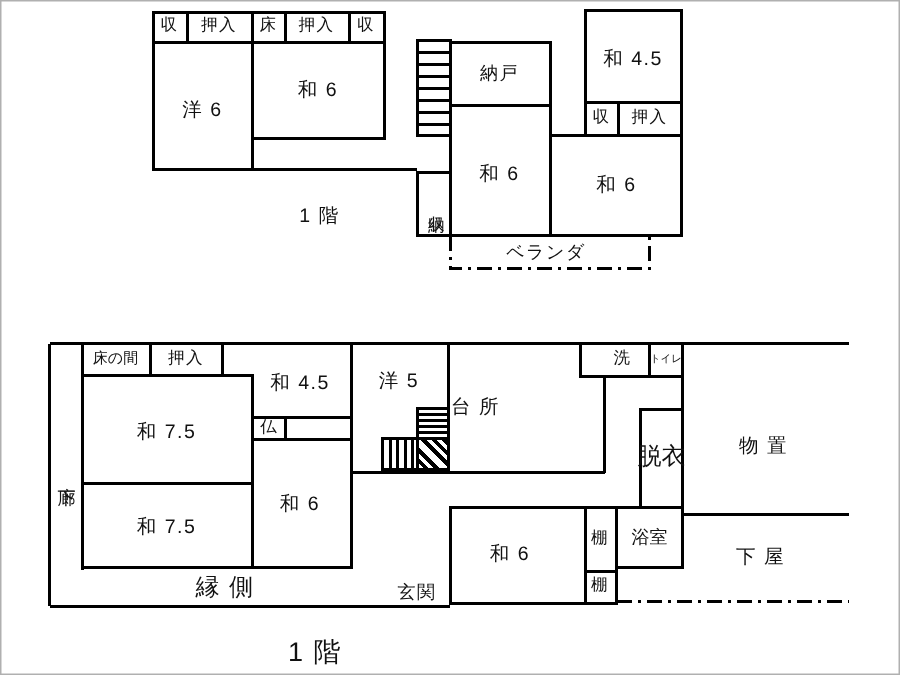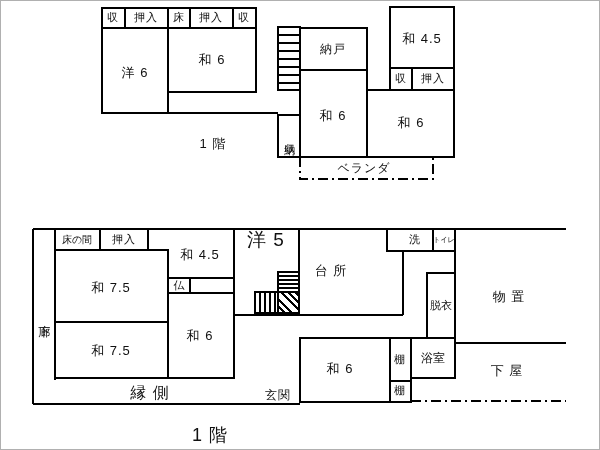--- a/index.html
+++ b/index.html
@@ -128,29 +128,29 @@
 <div class="lbl" style="left:433px;top:79px;font-size:11px">押入</div>
 <div class="lbl" style="left:333px;top:116px;font-size:13px">和 6</div>
 <div class="lbl" style="left:411px;top:123px;font-size:13px">和 6</div>
 <div class="lbl v" style="left:289px;top:136px;font-size:11px">収納</div>
 <div class="lbl" style="left:364px;top:168px;font-size:12px">ベランダ</div>
 <div class="lbl" style="left:213px;top:144px;font-size:13px">1 階</div>
 
 <div class="lbl" style="left:77px;top:240px;font-size:10px;letter-spacing:0">床の間</div>
 <div class="lbl" style="left:124px;top:240px;font-size:11px">押入</div>
 <div class="lbl" style="left:200px;top:255px;font-size:13px">和 4.5</div>
-<div class="lbl" style="left:266px;top:240px;font-size:19px">洋 5</div>
-<div class="lbl" style="left:331px;top:271px;font-size:13px">台 所</div>
+<div class="lbl" style="left:266px;top:254px;font-size:13px">洋 5</div>
+<div class="lbl" style="left:317px;top:271px;font-size:13px">台 所</div>
 <div class="lbl" style="left:415px;top:240px;font-size:11px">洗</div>
 <div class="lbl" style="left:444px;top:240px;font-size:7px;letter-spacing:0">トイレ</div>
 <div class="lbl" style="left:509px;top:297px;font-size:13px">物 置</div>
 <div class="lbl v" style="left:44px;top:317px;font-size:12px">廊下</div>
 <div class="lbl" style="left:111px;top:288px;font-size:13px">和 7.5</div>
 <div class="lbl" style="left:179px;top:286px;font-size:11px;letter-spacing:0">仏</div>
-<div class="lbl" style="left:441px;top:306px;font-size:11px;letter-spacing:0">脱衣</div>
+<div class="lbl" style="left:441px;top:306px;font-size:16px;letter-spacing:0">脱衣</div>
 <div class="lbl" style="left:111px;top:351px;font-size:13px">和 7.5</div>
 <div class="lbl" style="left:200px;top:336px;font-size:13px">和 6</div>
 <div class="lbl" style="left:340px;top:369px;font-size:13px">和 6</div>
 <div class="lbl" style="left:400px;top:360px;font-size:11px">棚</div>
 <div class="lbl" style="left:400px;top:391px;font-size:11px">棚</div>
 <div class="lbl" style="left:433px;top:358px;font-size:12px;letter-spacing:0">浴室</div>
 <div class="lbl" style="left:507px;top:371px;font-size:13px">下 屋</div>
 <div class="lbl" style="left:150px;top:393px;font-size:16px">縁 側</div>
 <div class="lbl" style="left:278px;top:395px;font-size:12px">玄関</div>
 <div class="lbl" style="left:210px;top:435px;font-size:18px">1 階</div>

